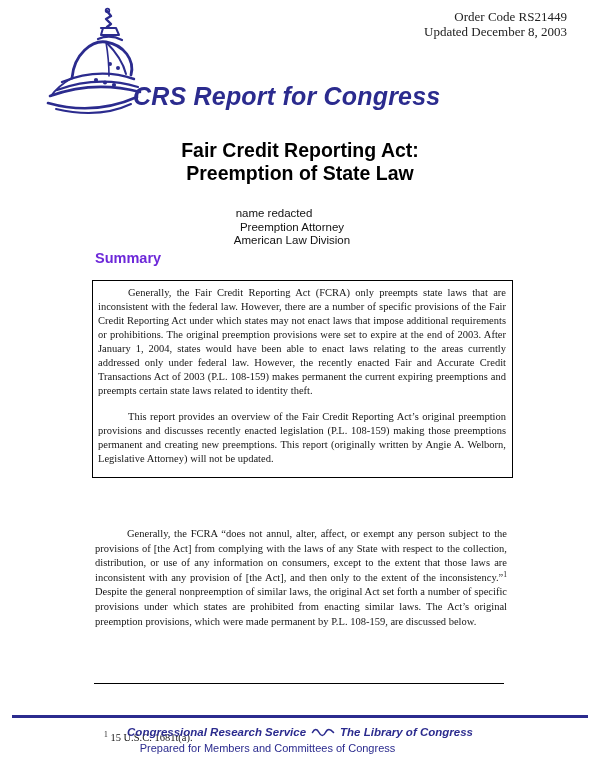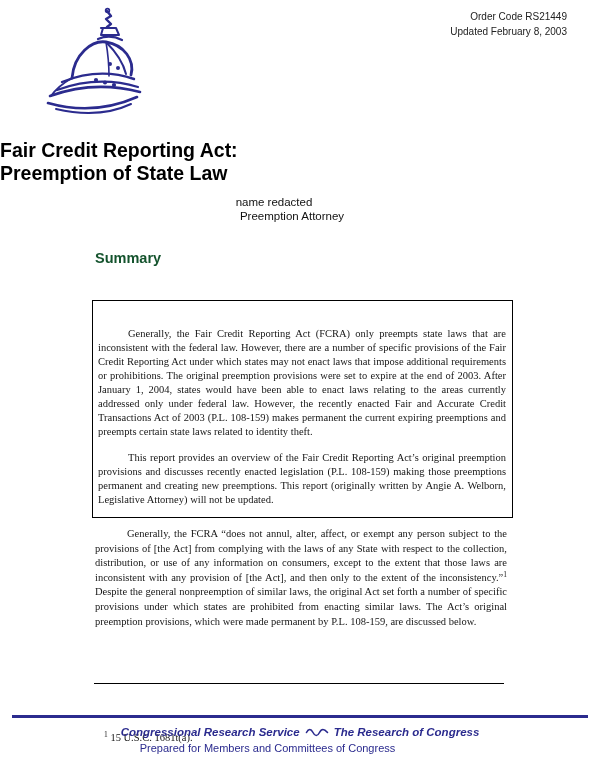--- a/index.html
+++ b/index.html
@@ -5,55 +5,55 @@
   * { margin:0; padding:0; box-sizing:border-box; }
   html,body { background:#888; }
   .page {
     position:relative; width:600px; height:777px; margin:0 auto;
     background:#ffffff; overflow:hidden;
     font-family:"Liberation Serif", serif; color:#161616;
   }
 
   .order-code {
     position:absolute; top:9px; right:33px; text-align:right;
-    font-family:Liberation Sans, sans-serif;
-    font-size:10px; line-height:15px; color:#222;
+    font-family:Liberation Serif, serif;
+    font-size:13px; line-height:15px; color:#222;
   }
 
   .logo-dome { position:absolute; left:44px; top:6px; width:100px; height:108px; }
   .brand {
     position:absolute; left:133px; top:82px;
     font-family:"Liberation Sans", sans-serif;
     font-style:italic; font-weight:bold; font-size:25px; color:#2b2b8e;
     letter-spacing:0.2px; white-space:nowrap;
   }
 
   .doc-title {
-    position:absolute; top:139px; left:0; width:600px; 
+    position:absolute; top:139px; left:0; width:600px; text-align:center;
     font-family:"Liberation Sans", sans-serif; font-weight:bold;
     font-size:19.5px; line-height:22.5px; color:#000;
   }
   .byline {
-    position:absolute; top:196px; left:0; width:584px; text-align:center;
+    position:absolute; top:207px; left:0; width:584px; text-align:center;
     font-family:"Liberation Sans", sans-serif; font-size:11.5px; line-height:13.5px; color:#111;
   }
   .byline .author { display:block; transform:translateX(-18px); }
 
   .section-heading {
     position:absolute; left:95px;
     font-family:"Liberation Sans", sans-serif; font-weight:bold;
-    font-size:14.5px; color:#14532d;
+    font-size:14.5px; color:#6d28d9;
   }
   #summary-heading { top:250px; }
   #preemption-heading { top:499px; }
 
   .summary-box {
     position:absolute; top:280px; left:92px; width:421px; min-height:198px;
-    border:1.5px solid #000; padding:26px 6px 10px 5px;
-    font-size:10.5px; line-height:14px; text-align:justify;margin-top:20px;
+    border:1.5px solid #000; padding:5px 6px 10px 5px;
+    font-size:10.5px; line-height:14px; text-align:justify;
   }
   .summary-box p { text-indent:30px; }
   .summary-box p + p { margin-top:12px; }
 
   .body-para {
     position:absolute; top:527px; left:95px; width:412px;
     font-size:10.5px; line-height:14.6px; text-align:justify; text-indent:32px;
   }
   sup { font-size:7.5px; vertical-align:super; line-height:0; }
 
@@ -80,21 +80,21 @@
     font-family:"Liberation Sans", sans-serif; font-size:11px; color:#2b2b8e;
   }
 </style>
 </head>
 <body>
 
 <div class="page">
 
   <div class="order-code">
     <div>Order Code RS21449</div>
-    <div>Updated February 8, 2003</div>
+    <div>Updated December 8, 2003</div>
   </div>
 
   <svg class="logo-dome" viewBox="0 0 100 108" fill="none" stroke="#2b2b8e" stroke-linecap="round" stroke-linejoin="round">
 
     <path d="M63 5 l4 5 l-5 3 l5 5 l-4 3" stroke-width="2.4"></path>
     <circle cx="63.5" cy="4.5" r="1.8" stroke-width="1.8"></circle>
     <path d="M57 22 h14" stroke-width="2.2"></path>
     <path d="M59 22 l-2 7 h18 l-3 -7" stroke-width="2"></path>
     <path d="M54 33 q12 -5 24 1" stroke-width="2.2"></path>
 
@@ -110,29 +110,31 @@
     <circle cx="52" cy="74" r="2.1" fill="#2b2b8e" stroke="none"></circle>
     <circle cx="61" cy="76.5" r="2.1" fill="#2b2b8e" stroke="none"></circle>
     <circle cx="70" cy="79" r="2.1" fill="#2b2b8e" stroke="none"></circle>
 
     <path d="M28 72 Q14 80 7 90" stroke-width="2"></path>
     <path d="M6 90 Q50 74 96 86" stroke-width="2.6"></path>
     <path d="M4 97 Q50 110 93 91" stroke-width="2.6"></path>
     <path d="M12 103 Q55 113 87 98" stroke-width="2"></path>
   </svg>
 
+  <div class="brand">CRS Report for Congress</div>
 
   <div class="doc-title">
     <div>Fair Credit Reporting Act:</div>
     <div>Preemption of State Law</div>
   </div>
 
   <div class="byline">
     <span class="author">name redacted</span>
     <span style="display:block">Preemption Attorney</span>
+    <span style="display:block">American Law Division</span>
   </div>
 
   <div id="summary-heading" class="section-heading">Summary</div>
 
   <div class="summary-box">
     <p>Generally, the Fair Credit Reporting Act (FCRA) only preempts state laws that are inconsistent with the federal law.  However, there are a number of specific provisions of the Fair Credit Reporting Act under which states may not enact laws that impose additional requirements or prohibitions.  The original preemption provisions were set to expire at the end of 2003.  After January 1, 2004, states would have been able to enact laws relating to the areas currently addressed only under federal law.  However, the recently enacted Fair and Accurate Credit Transactions Act of 2003 (P.L. 108-159) makes permanent the current expiring preemptions and preempts certain state laws related to identity theft.</p>
     <p>This report provides an overview of the Fair Credit Reporting Act’s original preemption provisions and discusses recently enacted legislation (P.L. 108-159) making those preemptions permanent and creating new preemptions.  This report (originally written by Angie A. Welborn, Legislative Attorney) will not be updated.</p>
   </div>
 
 
@@ -140,17 +142,17 @@
 
   <div class="footnote-rule"></div>
   <div class="footnote"><sup>1</sup>
     <span>15 U.S.C. 1681t(a).</span>
   </div>
 
   <div class="footer-rule"></div>
   <div class="footer-l1">
     <span>Congressional Research Service</span><span class="orn"><svg width="24" height="9" viewBox="0 0 24 9" fill="none" stroke="#2b2b8e" stroke-width="1.6" stroke-linecap="round">
           <path d="M1.5 4.5 C3.5 0.5 6 0.5 8 4.5 C10 8.5 12.5 8.5 14.5 4.5 C16.5 0.5 19 0.5 22.5 4.5"></path>
-        </svg></span><span>The Research of Congress</span>
+        </svg></span><span>The Library of Congress</span>
   </div>
   <div class="footer-l2">Prepared for Members and Committees of Congress</div>
 
 </div>
 
 </body></html>

